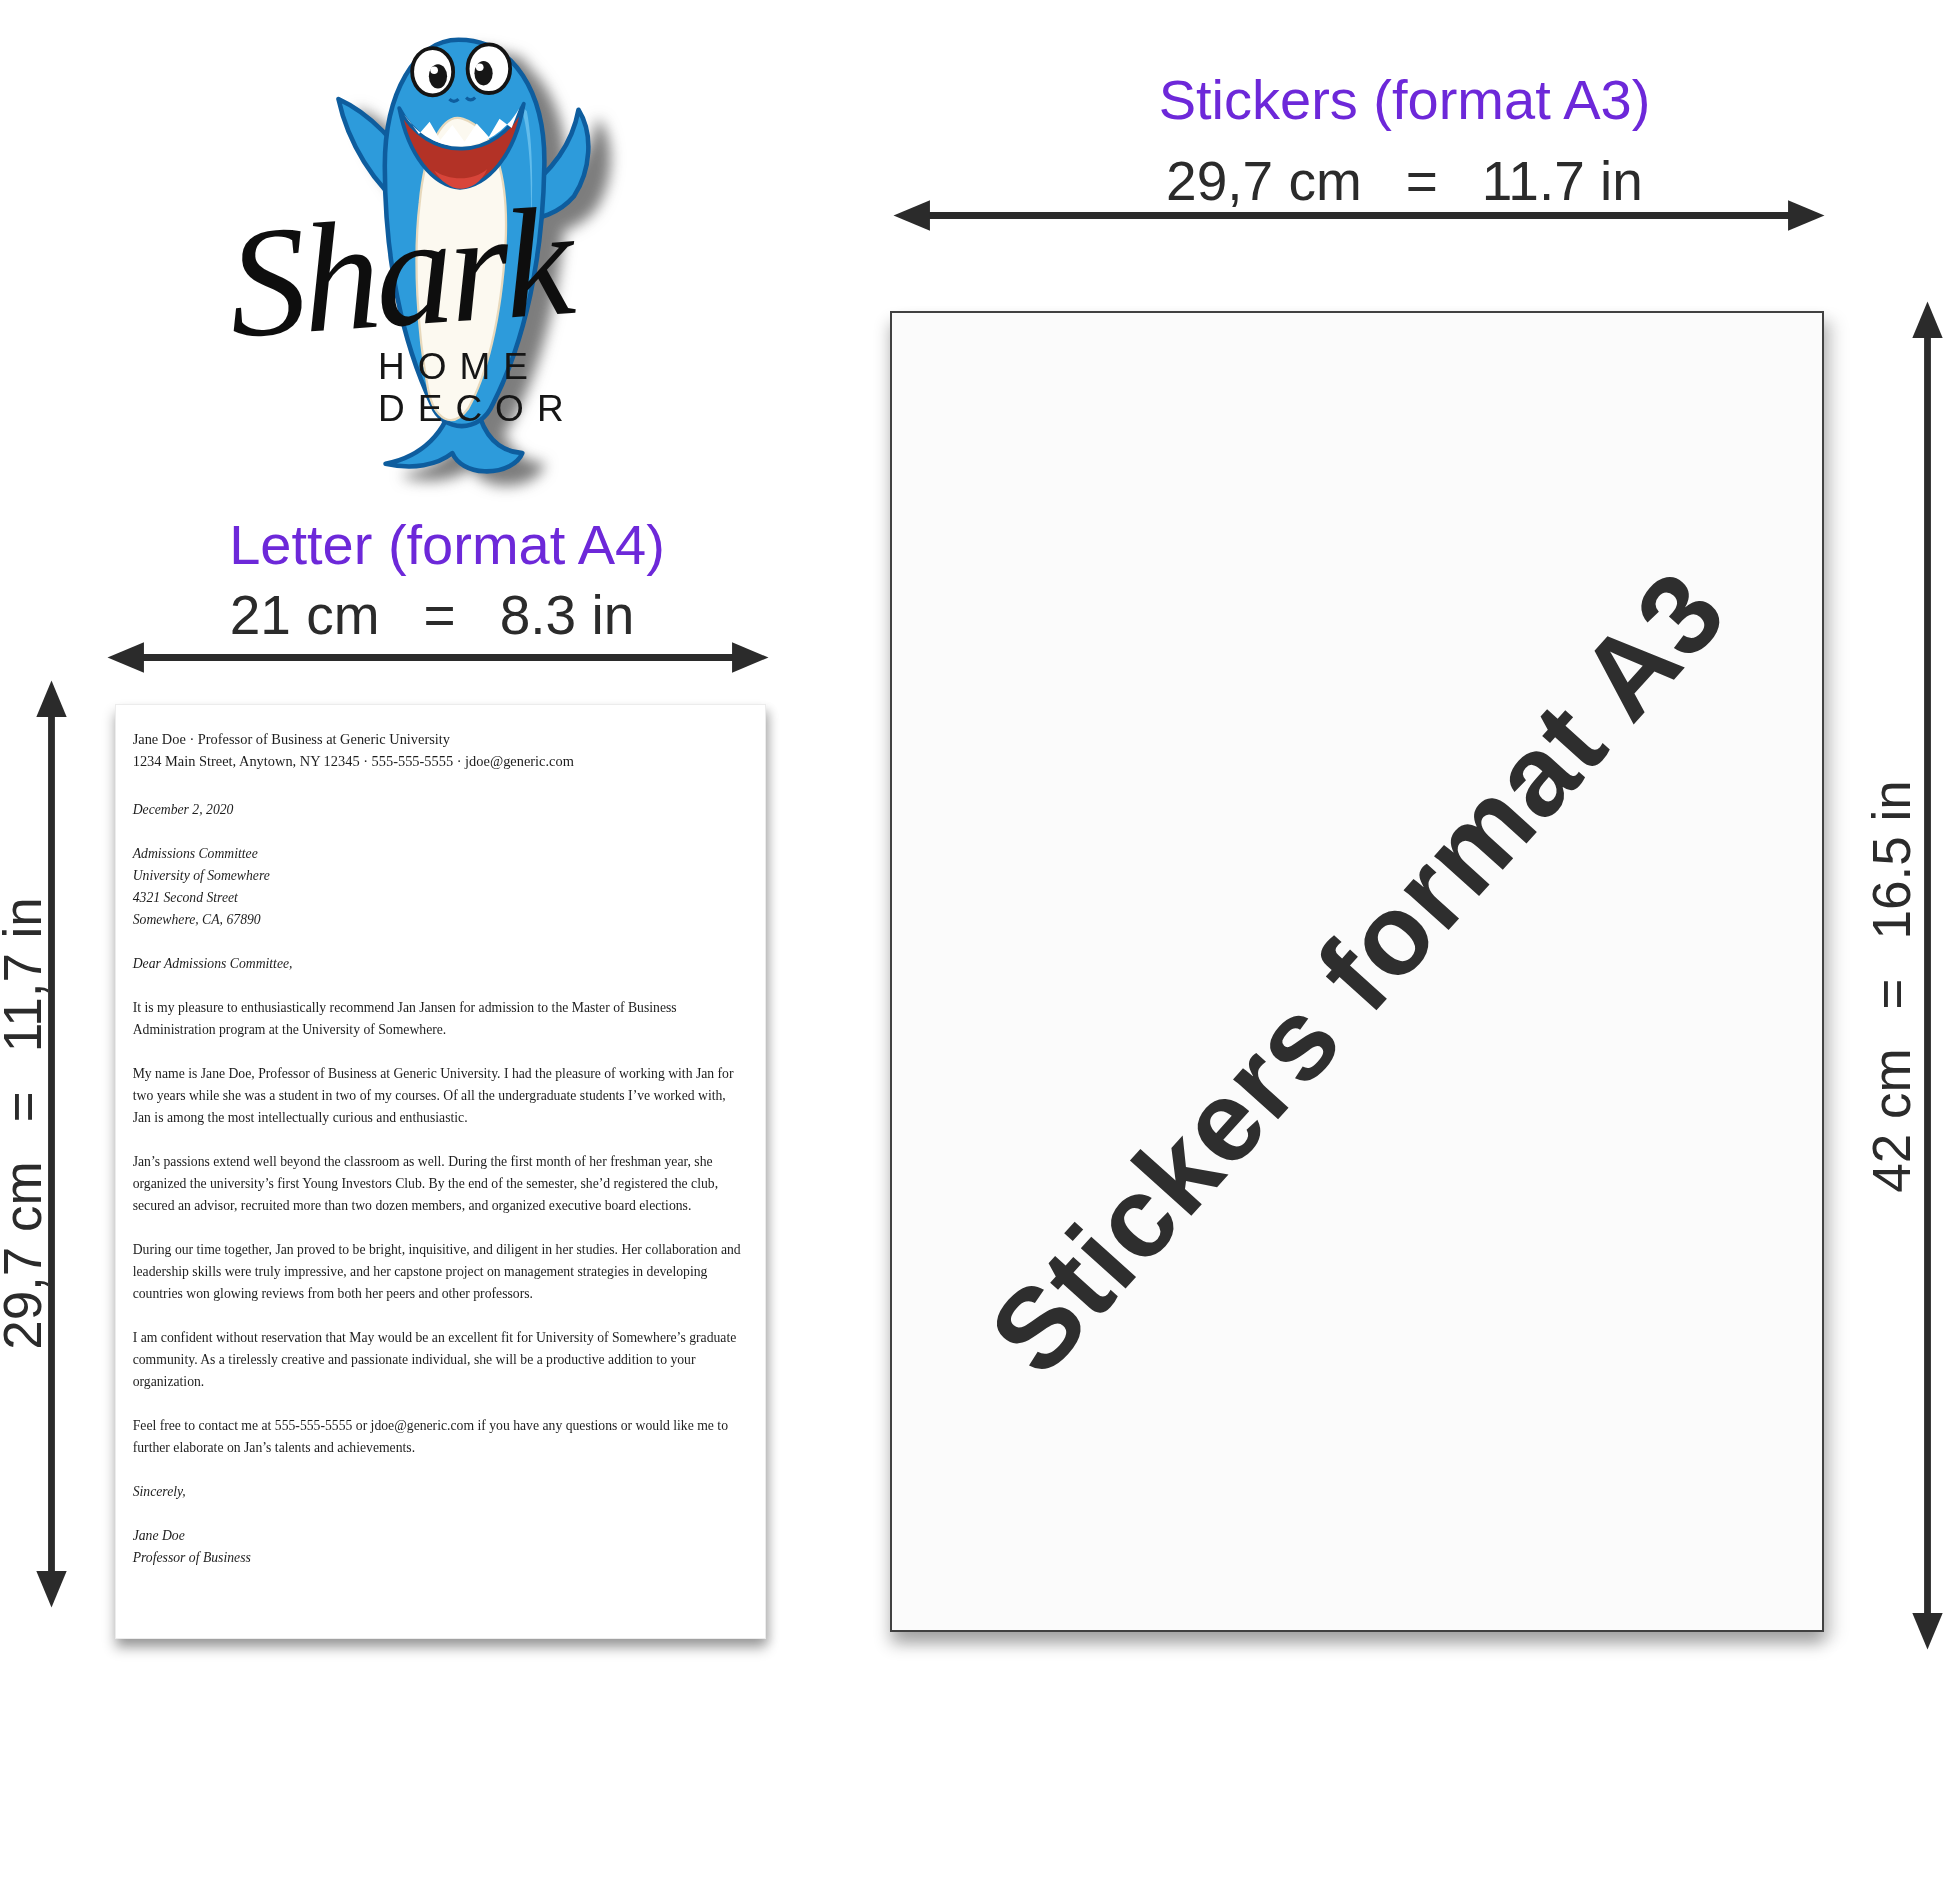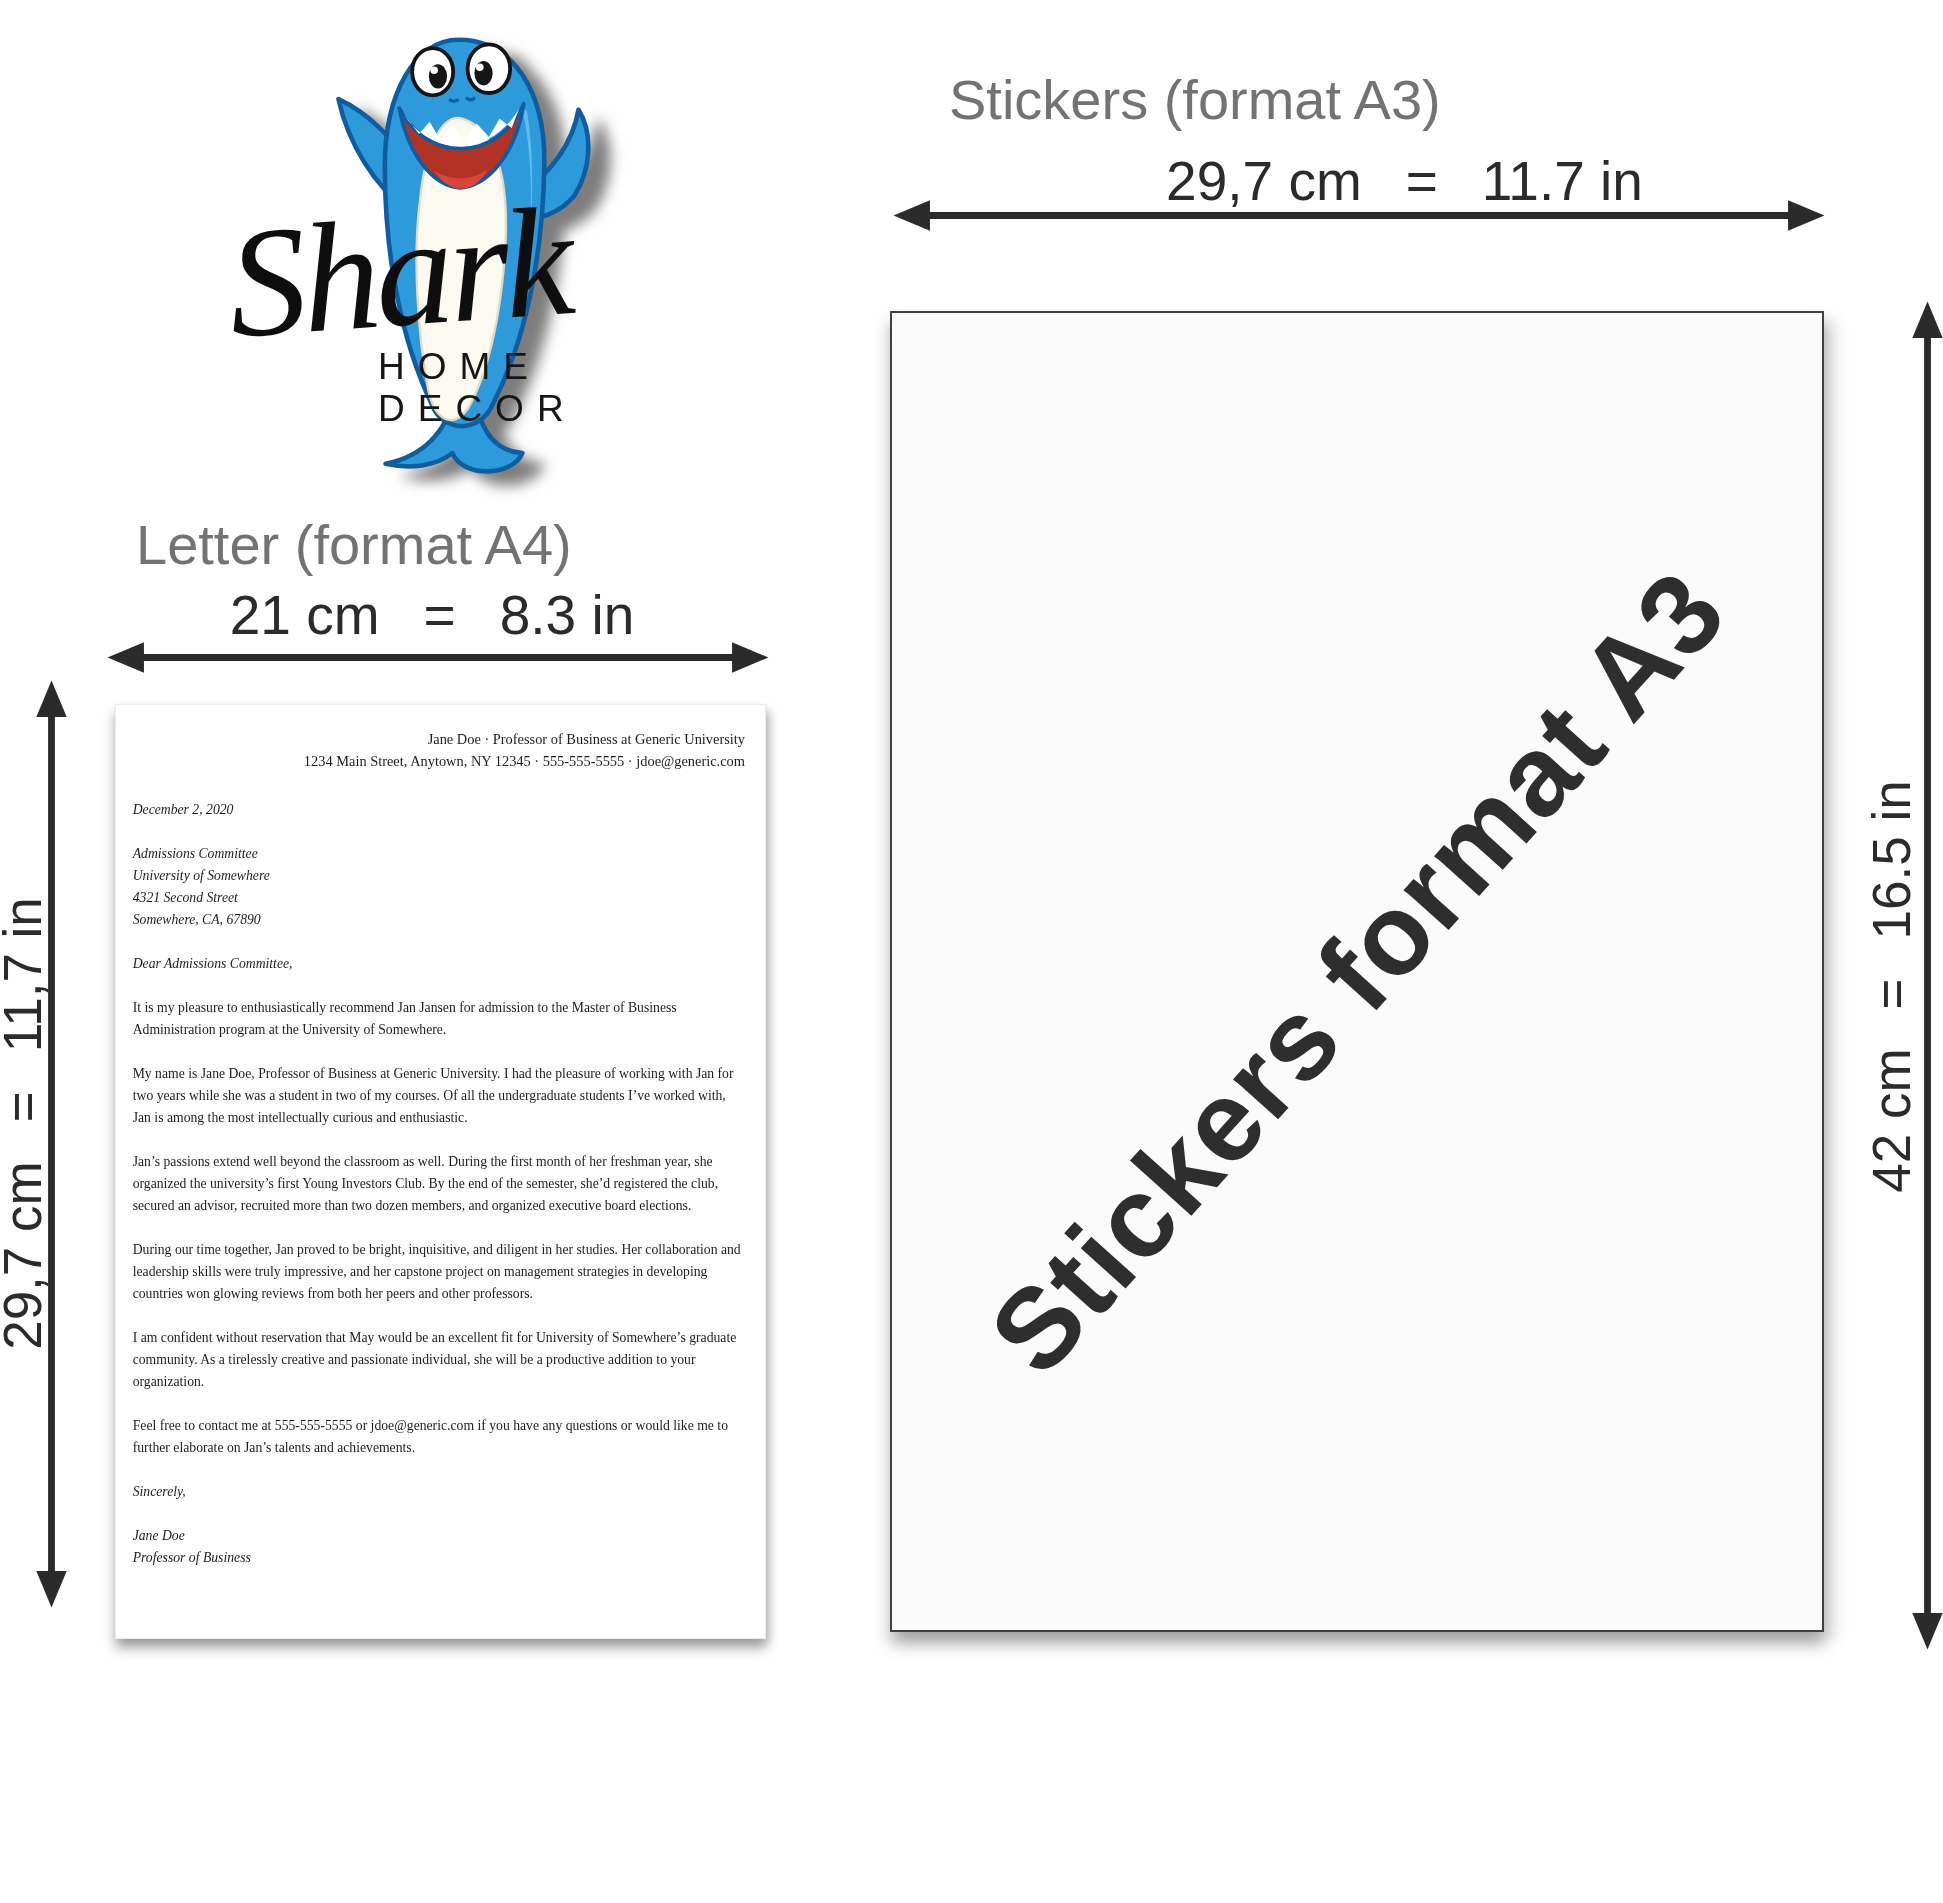--- a/index.html
+++ b/index.html
@@ -15,35 +15,35 @@
     position:absolute;left:0px;top:182px;width:486px;
     font-family:"Liberation Serif", serif;font-style:italic;font-weight:500;
     font-size:156px;line-height:1;color:#0e0e0e;letter-spacing:-4.6px;
     transform:rotate(-4deg);z-index:5;
   }
   .brand-sub{
     position:absolute;left:150px;top:338px;z-index:6;
     font-size:37px;letter-spacing:13px;color:#161616;font-weight:500;
   }
   
-  .sec-title{position:absolute;font-size:56px;color:#737373;text-align:left;white-space:nowrap;}
+  .sec-title{position:absolute;font-size:56px;color:#6d28d9;text-align:center;white-space:nowrap;}
   .dim-row{position:absolute;display:flex;justify-content:center;align-items:baseline;gap:44px;
     font-size:55px;color:#2b2b2b;white-space:nowrap;}
   .vlabel{position:absolute;display:flex;justify-content:center;align-items:center;gap:39px;
     font-size:53px;color:#2b2b2b;white-space:nowrap;transform:rotate(-90deg);}
   .arrow-svg{position:absolute;}
   
   .letter-page{
     position:absolute;left:115px;top:704px;width:651px;height:935px;background:#ffffff;
     border:0.8px solid #ececec;
     box-shadow:0 9px 12px rgba(0,0,0,0.33), 4.6px 4.6px 9px rgba(0,0,0,0.12);
     box-sizing:border-box;padding:23px 20px 0 16.7px;
     font-family:"Liberation Serif", serif;font-size:13.7px;line-height:22px;color:#1d1d1d;
   }
-  .letter-page .hdr{text-align:right;font-size:14.4px;}
+  .letter-page .hdr{text-align:left;font-size:14.4px;}
   .doc-block{margin-top:22px;font-style:italic;}
   .doc-line{margin:0;}
   .letter-page p{margin:22px 0 0 0;}
   
   .sticker-sheet{
     position:absolute;left:890px;top:311px;width:934px;height:1321px;background:#fbfbfb;
     border:2.3px solid #414141;box-sizing:border-box;
     box-shadow:0 12px 15px rgba(0,0,0,0.30), 12px 7.6px 15px rgba(0,0,0,0.10);
   }
   .sticker-diag{

